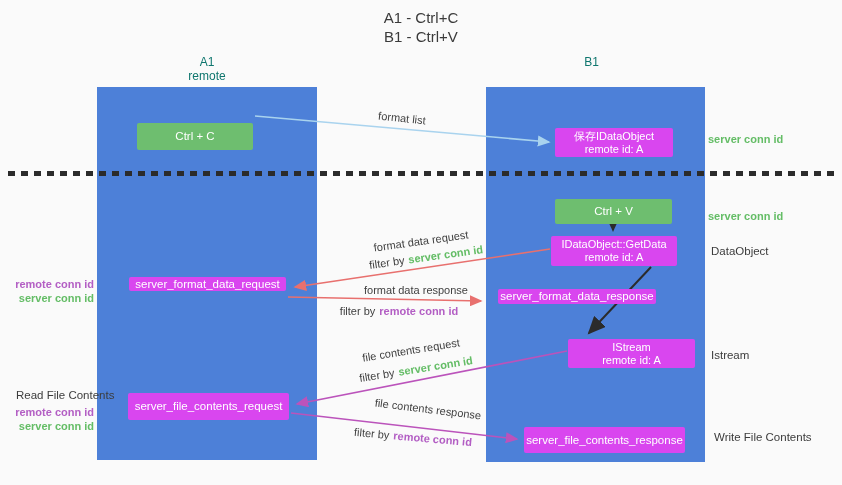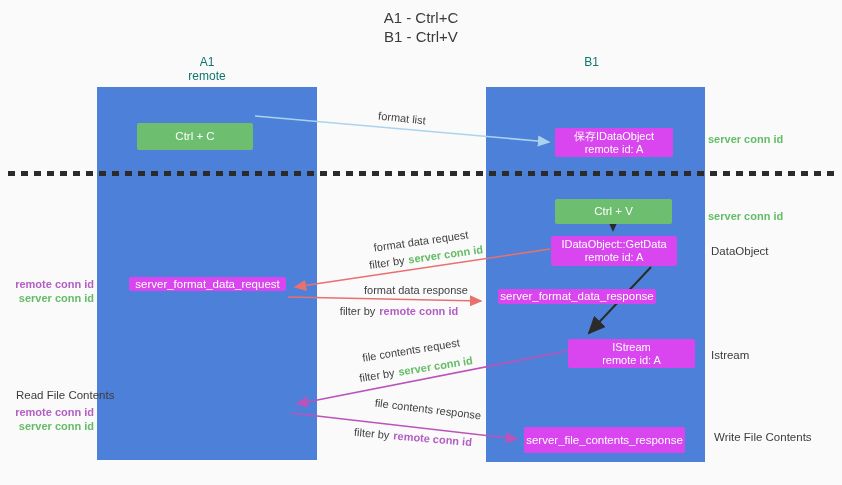--- a/index.html
+++ b/index.html
@@ -96,20 +96,23 @@
 
   <div class="box orange" style="left:498px;top:289px;width:158px;height:15px;">
     <div>server_format_data_response</div>
   </div>
 
   <div class="box orange" style="left:568px;top:339px;width:127px;height:29px;font-size:11px;">
     <div>IStream</div>
     <div>remote id: A</div>
   </div>
 
+  <div class="box orange" style="left:128px;top:393px;width:161px;height:27px;">
+    <div>server_file_contents_request</div>
+  </div>
 
   <div class="box orange" style="left:524px;top:427px;width:161px;height:26px;">
     <div>server_file_contents_response</div>
   </div>
 
   <div class="lbl" style="left:402px;top:118px;transform:translate(-50%,-50%) rotate(6deg);">format list</div>
 
   <div class="lbl" style="left:421px;top:241px;transform:translate(-50%,-50%) rotate(-8deg);">format data request</div>
   <div class="lbl" style="left:426px;top:257px;transform:translate(-50%,-50%) rotate(-8deg);">
     <span>filter by</span><span class="cid green-t">server conn id</span>

